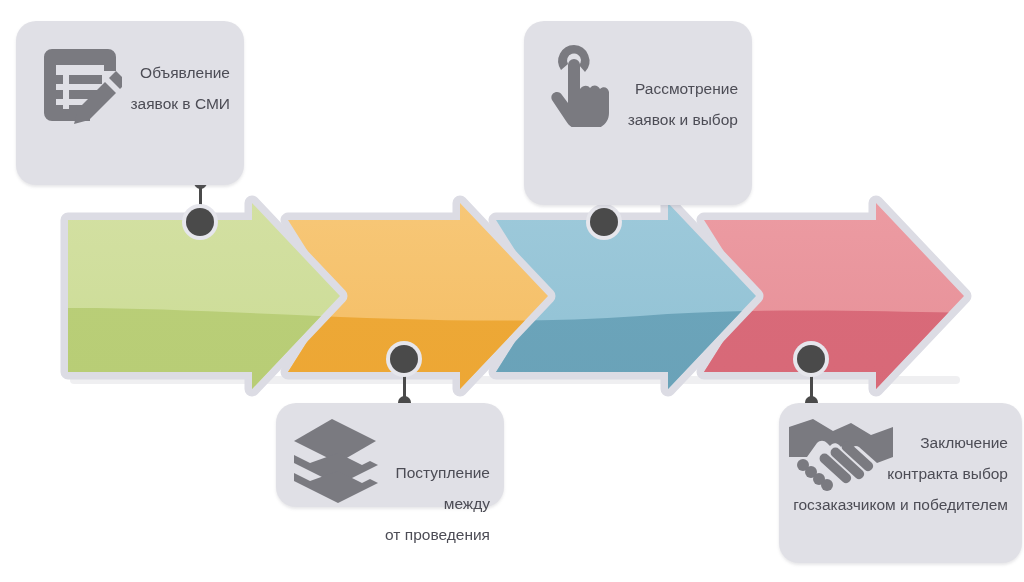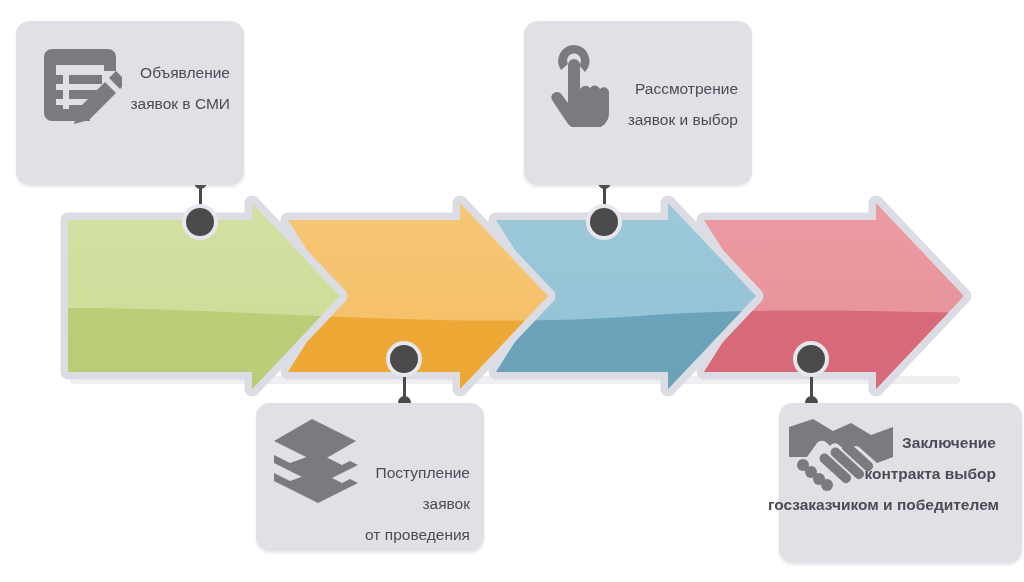--- a/index.html
+++ b/index.html
@@ -16,21 +16,21 @@
     width: 1024px;
     height: 582px;
     background: #ffffff;
     overflow: hidden;
   }
 
   
   .card {
     position: absolute;
     background: #e0e0e6;
-    border-radius: 14px;
+    border-radius: 20px;
     box-sizing: border-box;
     box-shadow: 0 2px 3px rgba(120,120,135,0.18);
   }
   .card-icon {
     position: absolute;
     display: block;
   }
   .card-text {
     position: absolute;
     color: #4c4c55;
@@ -213,62 +213,62 @@
         <path d="M75,45 l11,11 l-27,27 l-15,4 l4,-15 Z"></path>
         <path d="M79,41 l7,-7 l11,11 l-7,7 Z"></path>
       </g>
     </svg>
     <div class="card-text" style="right:14px; top:36px; width:140px;">
       <span class="ln">Объявление</span>
       <span class="ln">заявок в СМИ</span>
     </div>
   </div>
 
-  <div class="card" style="left:524px; top:21px; width:228px; height:164px;">
+  <div class="card" style="left:524px; top:21px; width:228px; height:184px;">
     <svg class="card-icon" style="left:14px; top:18px;" width="88" height="88" viewBox="0 0 88 88">
       <g fill="#7a7a80">
         <path d="M36,6 a16,16 0 0 0 -13,25 l7,-6 a7,7 0 1 1 13,-4 a7,7 0 0 1 -2,5 l6,7 A16,16 0 0 0 36,6 Z"></path>
         <path d="M30,26 a6,6 0 0 1 12,0 v24 c3,-4 8,-4 10,-1 c3,-4 8,-3 10,1 c3,-3 8,-2 9,3 l0,21 c0,9 -7,16 -16,16 h-14 c-6,0 -10,-3 -13,-8 l-14,-21 c-2,-4 1,-8 5,-8 c2,0 4,1 5,3 l6,8 Z"></path>
       </g>
     </svg>
     <div class="card-text" style="right:14px; top:52px; width:150px;">
       <span class="ln">Рассмотрение</span>
       <span class="ln">заявок и выбор</span>
     </div>
   </div>
 
-  <div class="card" style="left:256px; top:403px; width:228px; height:148px;padding-left:36px;">
+  <div class="card" style="left:276px; top:403px; width:228px; height:104px;padding-left:36px;">
     <svg class="card-icon" style="left:12px; top:8px;" width="96" height="96" viewBox="0 0 96 96">
       <g fill="#7a7a80">
         <path d="M44,8 L88,30 L50,52 L6,30 Z"></path>
         <path d="M6,44 L14,48 L50,66 L82,50 L90,54 L50,74 L6,52 Z M22,52 L50,66 L74,54 L50,42 Z" fill-rule="evenodd"></path>
         <path d="M6,62 L14,66 L50,84 L82,68 L90,72 L50,92 L6,70 Z M22,70 L50,84 L74,72 L50,60 Z" fill-rule="evenodd"></path>
       </g>
     </svg>
     <div class="card-text" style="right:14px; top:54px; width:145px;">
       <span class="ln">Поступление</span>
-      <span class="ln">заявок</span>
+      <span class="ln">между</span>
       <span class="ln">от проведения</span>
     </div>
   </div>
 
   <div class="card" style="left:779px; top:403px; width:243px; height:160px;">
     <svg class="card-icon" style="left:6px; top:10px;" width="112" height="82" viewBox="0 0 112 82">
       <g fill="#7a7a80">
         <path d="M4,14 L28,6 L48,18 L66,10 L86,22 L108,14 L108,44 L92,50 L74,34 c-3,-2 -6,-1 -7,2
                  l-2,-2 c-3,-3 -7,-3 -9,0 l-2,-2 c-3,-3 -7,-2 -9,1 l-3,-3 c-3,-3 -7,-3 -10,0 L22,44 L4,44 Z"></path>
         <path d="M36,42 a5,5 0 0 1 7,0 l22,20 a5,5 0 0 1 -7,7 L36,49 a5,5 0 0 1 0,-7 Z"></path>
         <path d="M47,36 a5,5 0 0 1 7,0 l24,22 a5,5 0 0 1 -7,7 L47,43 a5,5 0 0 1 0,-7 Z"></path>
         <path d="M58,30 a5,5 0 0 1 7,0 l22,20 a5,5 0 0 1 -7,7 L58,37 a5,5 0 0 1 0,-7 Z"></path>
         <circle cx="18" cy="52" r="6"></circle>
         <circle cx="26" cy="59" r="6"></circle>
         <circle cx="34" cy="66" r="6"></circle>
         <circle cx="42" cy="72" r="6"></circle>
       </g>
     </svg>
-    <div class="card-text" style="right:26px; top:24px; width:228px;font-weight:bold;">
+    <div class="card-text" style="right:14px; top:24px; width:228px;">
       <span class="ln">Заключение</span>
       <span class="ln">контракта выбор</span>
       <span class="ln">госзаказчиком и победителем</span>
     </div>
   </div>
 
 </div>
 
 </body></html>

